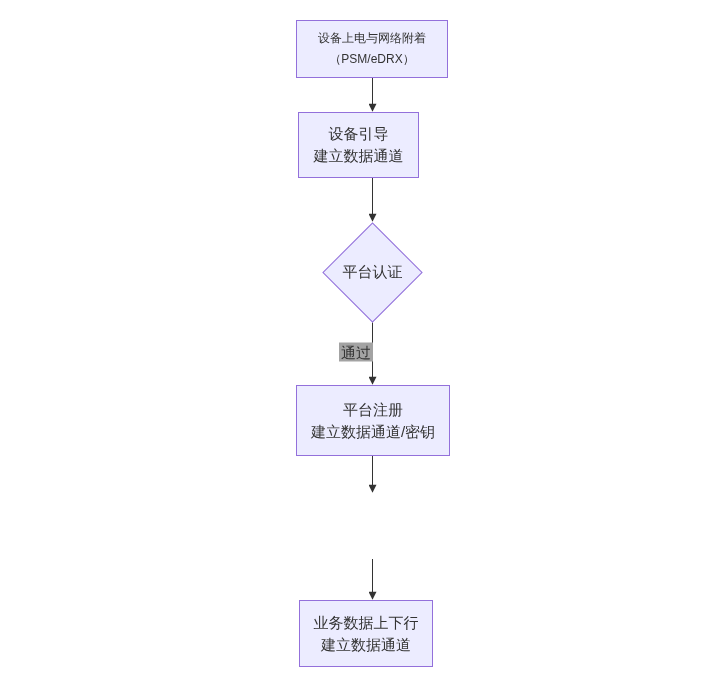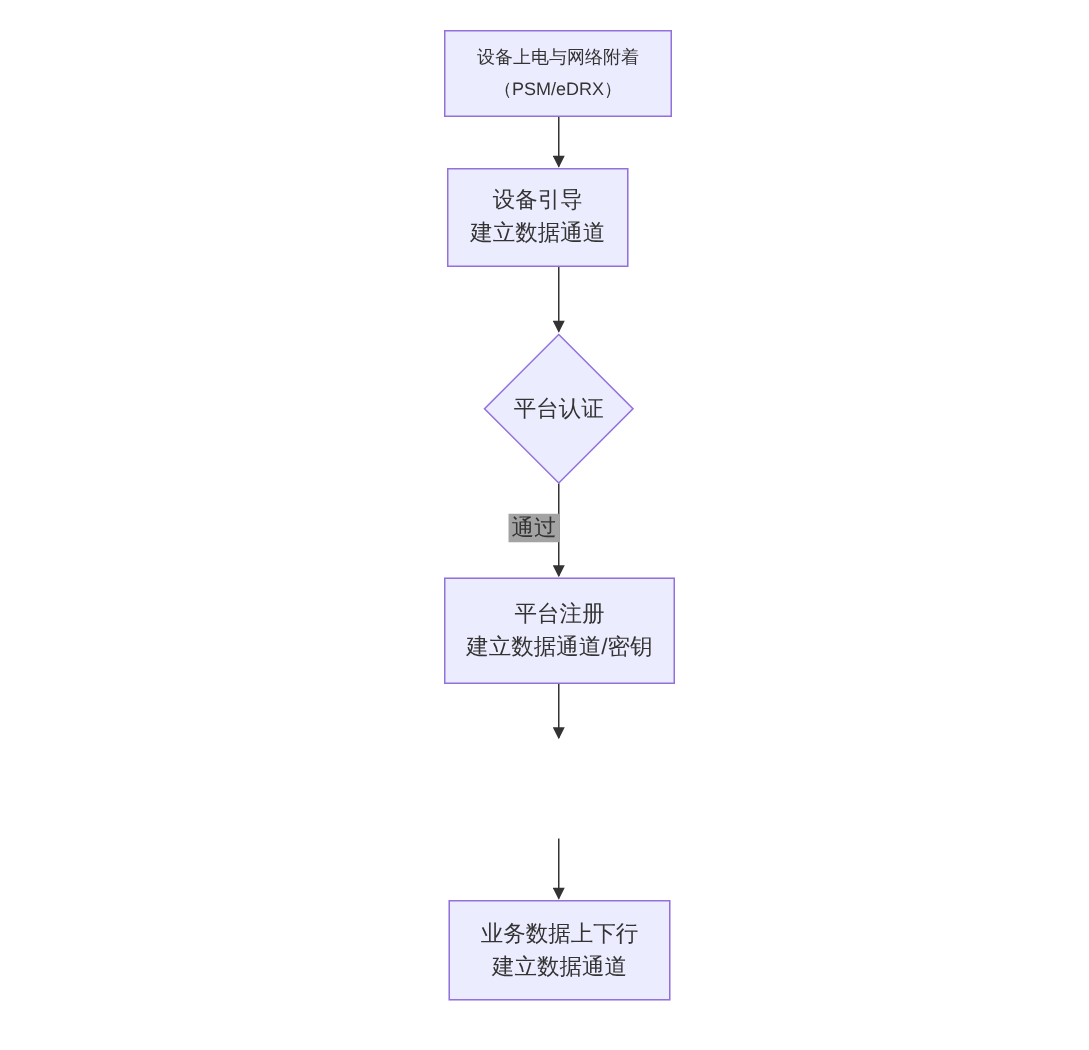--- a/index.html
+++ b/index.html
@@ -112,18 +112,18 @@
   </div>
 
   <div class="edge-label">通过</div>
 
   <div class="node" style="left:296px; top:385px; width:154px; height:71px;">
     <span>平台注册</span>
     <span>建立数据通道/密钥</span>
   </div>
 
 
-  <div class="node" style="left:299px; top:600px; width:148px; height:67px;">
+  <div class="node" style="left:299px; top:600px; width:134px; height:67px;">
     <span>业务数据上下行</span>
     <span>建立数据通道</span>
   </div>
 
 </div>
 
 </body></html>

